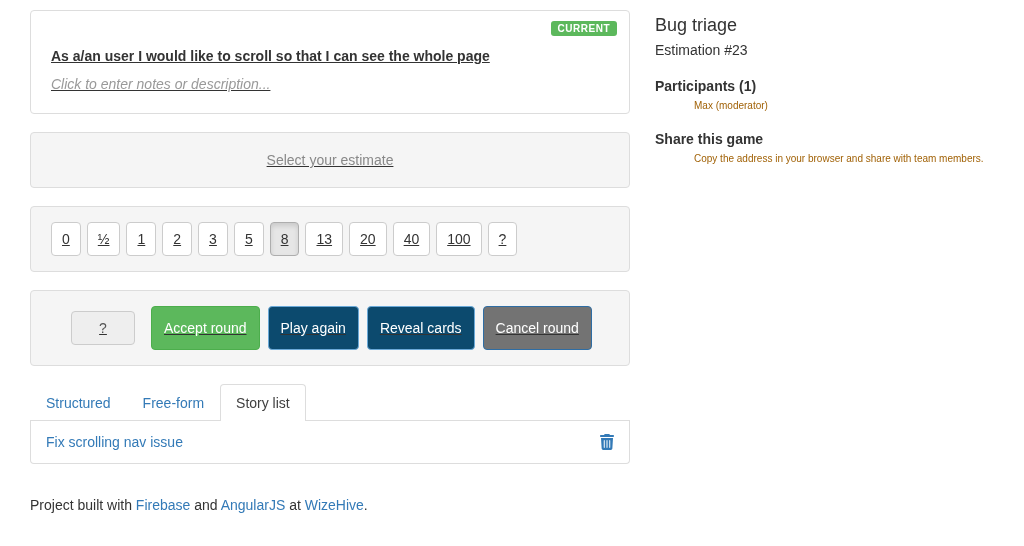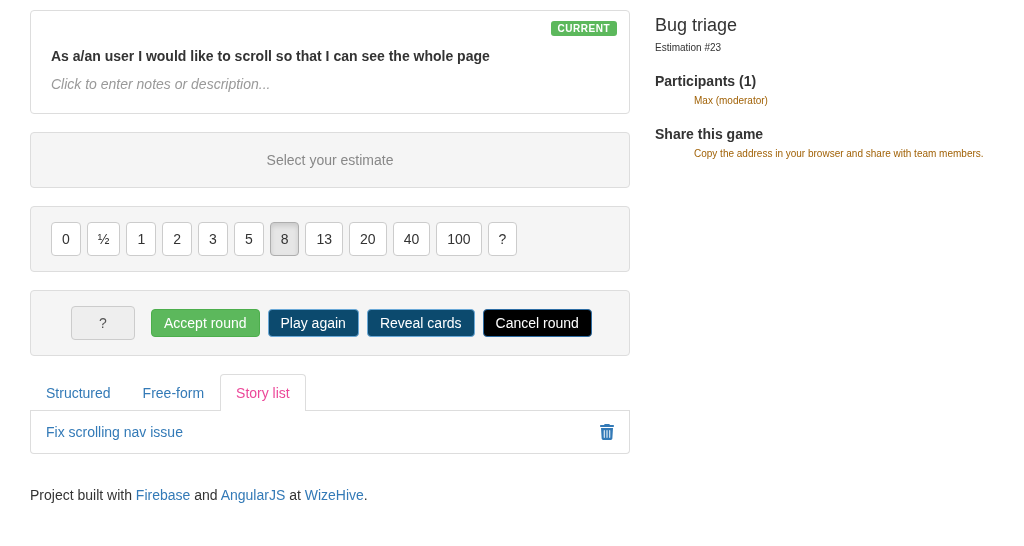--- a/index.html
+++ b/index.html
@@ -15,20 +15,21 @@
     .main { flex: 0 0 600px; }
     .sidebar { flex: 1; padding-top: 5px; }
 
     .panel {
       border: 1px solid #ddd;
       border-radius: 4px;
       background: #fff;
       padding: 15px 20px;
       margin-bottom: 18px;
       position: relative;
+      text-decoration: underline;
     }
     .panel-grey {
       background: #f5f5f5;
     }
     .badge-current {
       position: absolute;
       top: 10px;
       right: 12px;
       background: #5cb85c;
       color: #fff;
@@ -83,48 +84,48 @@
       border: 1px solid #ccc;
       border-radius: 4px;
       background: #eee;
       text-align: center;
       line-height: 32px;
       color: #555;
       margin-left: 20px;
       margin-right: 8px;
     }
     .btn {
-      height: 28px;
+      height: 44px;
       padding: 0 12px;
       border: 1px solid transparent;
       border-radius: 4px;
       font-size: 14px;
       color: #fff;
       cursor: pointer;
     }
     .btn-success { background: #5cb85c; border-color: #4cae4c; }
     .btn-info-light { background: #0c4a6e; border-color: #6aa9d8; }
-    .btn-primary { background: #000000; border-color: #2e6da4; text-align: center; }
+    .btn-primary { background: #737373; border-color: #2e6da4; text-align: center; }
 
     .tabs {
       display: flex;
       border-bottom: 1px solid #ddd;
       margin-bottom: 0;
     }
     .tab {
       padding: 10px 15px;
       color: #337ab7;
       cursor: pointer;
       border: 1px solid transparent;
       border-bottom: none;
       margin-bottom: -1px;
       border-radius: 4px 4px 0 0;
     }
     .tab.active {
-      color: #ec4899;
+      color: #404040;
       background: #fff;
       border-color: #ddd #ddd #fff;
     }
     .tab-content {
       border: 1px solid #ddd;
       border-top: none;
       border-radius: 0 0 4px 4px;
       padding: 13px 15px;
       display: flex;
       justify-content: space-between;
@@ -146,21 +147,21 @@
       font-size: 14px;
       color: #333;
     }
     .footer a { color: #337ab7; text-decoration: none; cursor: pointer; }
 
     .sidebar h3 {
       font-size: 18px;
       font-weight: 400;
       margin-bottom: 6px;
     }
-    .sidebar .sub { font-size: 10px; color: #333; margin-bottom: 20px; }
+    .sidebar .sub { font-size: 14px; color: #333; margin-bottom: 20px; }
     .sidebar h4 {
       font-size: 14px;
       font-weight: 700;
       margin-bottom: 6px;
     }
     .sidebar .text { font-size: 10px; color: #a16207; margin-bottom: 20px; margin-left: 39px; }
   </style>
 </head>
 <body>
 

